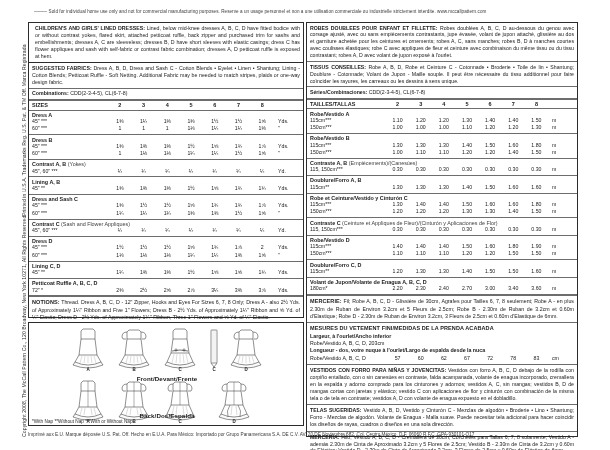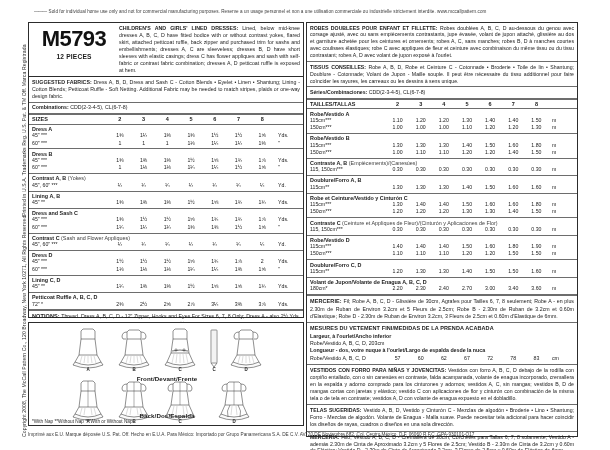--- a/index.html
+++ b/index.html
@@ -118,24 +118,20 @@
   <div class="legal-strip">
     <span class="dash">———</span><span>Sold for individual home use only and not for commercial manufacturing purposes. Reserve a un usage personnel et non a une utilisation commerciale ou industrielle strictement interdite. www.mccallpattern.com</span>
   </div>
 
   <div class="vert-text" id="vert-top">Printed in U.S.A.   Trademarks Reg. U.S. Pat. &amp; TM Off.  Marca Registrada</div>
   <div class="vert-text" id="vert-bot">Copyright 2008, The McCall Pattern Co., 120 Broadway, New York 10271, All Rights Reserved.</div>
 
   <div class="col" id="col-left">
 
     <div class="masthead">
-      <div class="mast-left">
-        <div class="pattern-no">M5793</div>
-        <div class="pieces">12 PIECES</div>
-      </div>
       <div class="mast-right">
         <div class="desc"><b class="ttl">CHILDREN'S AND GIRLS' LINED DRESSES:</b> <span>Lined, below mid-knee dresses A, B, C, D have fitted bodice with or without contrast yokes, flared skirt, attached petticoat ruffle, back zipper and purchased trim for sashs and embellishments; dresses A, C are sleeveless; dresses B, D have short sleeves with elastic casings; dress C has flower appliques and sash with self-fabric or contrast fabric combination; dresses A, D petticoat ruffle is exposed at hem.</span></div>
       </div>
     </div>
 
     <div class="band">
       <div class="desc"><b>SUGGESTED FABRICS:</b><span> Dress A, B, D, Dress and Sash C - Cotton Blends • Eyelet • Linen • Shantung; Lining - Cotton Blends; Petticoat Ruffle - Soft Netting. Additional Fabric may be needed to match stripes, plaids or one-way design fabric.</span></div>
     </div>
 
     <div class="band">

